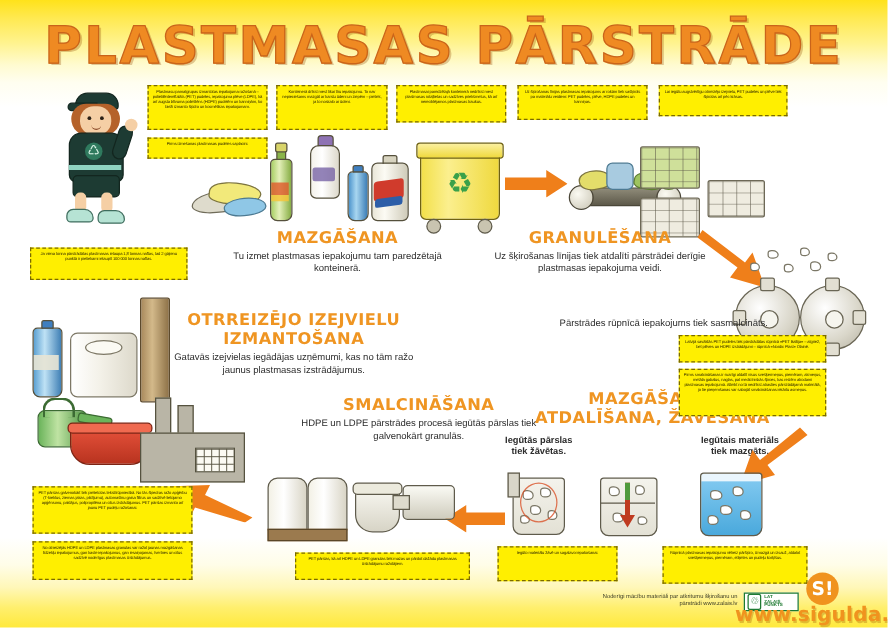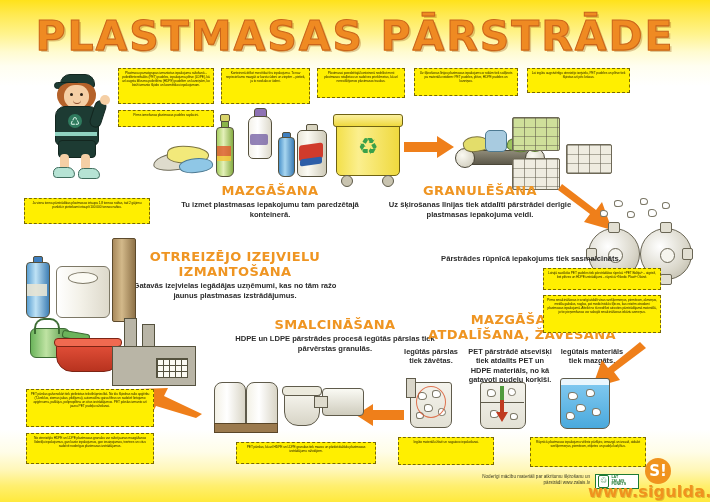--- a/index.html
+++ b/index.html
@@ -55,21 +55,21 @@
     margin:0;
     font-family:"DejaVu Sans","Liberation Sans",sans-serif;
     font-weight:bold;
     font-size:13px;line-height:15px;
     letter-spacing:.4px;
     color:#ef9522;
   }
   .step p{
     margin:2px 0 0 0;
     font-size:7.6px;line-height:9.6px;
-    color:#2c2c2c;font-weight:bold;
+    color:#2c2c2c;font-weight:normal;
   }
   .substep{position:absolute;text-align:center;
     font-size:7.4px;line-height:9.3px;color:#2c2c2c;font-weight:bold;}
   
   .arrow{position:absolute;}
   
   .ill{position:absolute;}
   
   .bin-body{
     position:absolute;left:0;top:10px;width:62px;height:52px;
@@ -281,29 +281,28 @@
     <p>Pārstrādes rūpnīcā iepakojums tiek sasmalcināts.</p>
   </div>
 
   <div class="step" style="left:130px;top:249px;width:210px;">
     <h2>OTRREIZĒJO IZEJVIELU IZMANTOŠANA</h2>
     <p>Gatavās izejvielas iegādājas uzņēmumi, kas no tām ražo jaunus plastmasas izstrādājumus.</p>
   </div>
 
   <div class="step" style="left:232px;top:317px;width:206px;">
     <h2>SMALCINĀŠANA</h2>
-    <p>HDPE un LDPE pārstrādes procesā iegūtās pārslas tiek pārvērstas granulās.</p>
+    <p>HDPE un LDPE pārstrādes procesā iegūtās pārslas tiek galvenokārt granulās.</p>
   </div>
 
   <div class="step" style="left:420px;top:312px;width:204px;">
     <h2>MAZGĀŠANA, ATDALĪŠANA, ŽĀVĒŠANA</h2>
   </div>
 
   <div class="substep" style="left:398px;top:347px;width:66px;">Iegūtās pārslas tiek žāvētas.</div>
-  <div class="substep" style="left:466px;top:347px;width:88px;">PET pārstrādē atsevišķi tiek atdalīts PET un HDPE materiāls, no kā gatavoti pudeļu korķīši.</div>
   <div class="substep" style="left:558px;top:347px;width:68px;">Iegūtais materiāls tiek mazgāts.</div>
 
   <div class="note t4" style="left:543px;top:268px;width:118px;height:22px;">Latvijā savāktās PET pudeles tiek pārstrādātas rūpnīcā «PET Baltija» – atgriež, bet plēves un HDPE izstrādājumi – rūpnīcā «Nordic Plast» Olainē.</div>
   <div class="note t4" style="left:543px;top:295px;width:118px;height:38px;">Pirms smalcināšanas ir svarīgi atdalīt visus svešķermeņus, piemēram, akmeņus, metāla gabalus, naglas, pat medicīniskās šļirces, kas reizēm atrodami plastmasas iepakojumā. Atteikt no tā nedrīkst atrasties pārstrādājamā materiālā, jo tie pieņemšanas var sabojāt smalcināšanas iekārtu asmeņus.</div>
 
   <svg class="arrow" style="left:592px;top:340px;" width="58" height="52" viewBox="0 0 58 52">
     <path d="M52 2 L20 28 L14 20 L4 48 L32 40 L26 32 L58 8 z" fill="#ef7f1a" transform="translate(-4,0)"></path>
   </svg>
 
   <div class="ill" style="left:406px;top:378px;width:48px;height:50px;">

